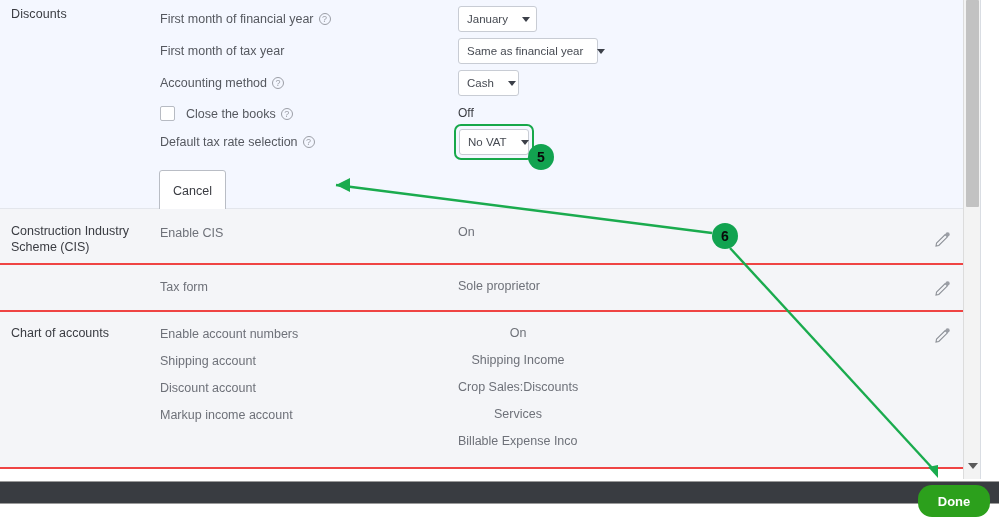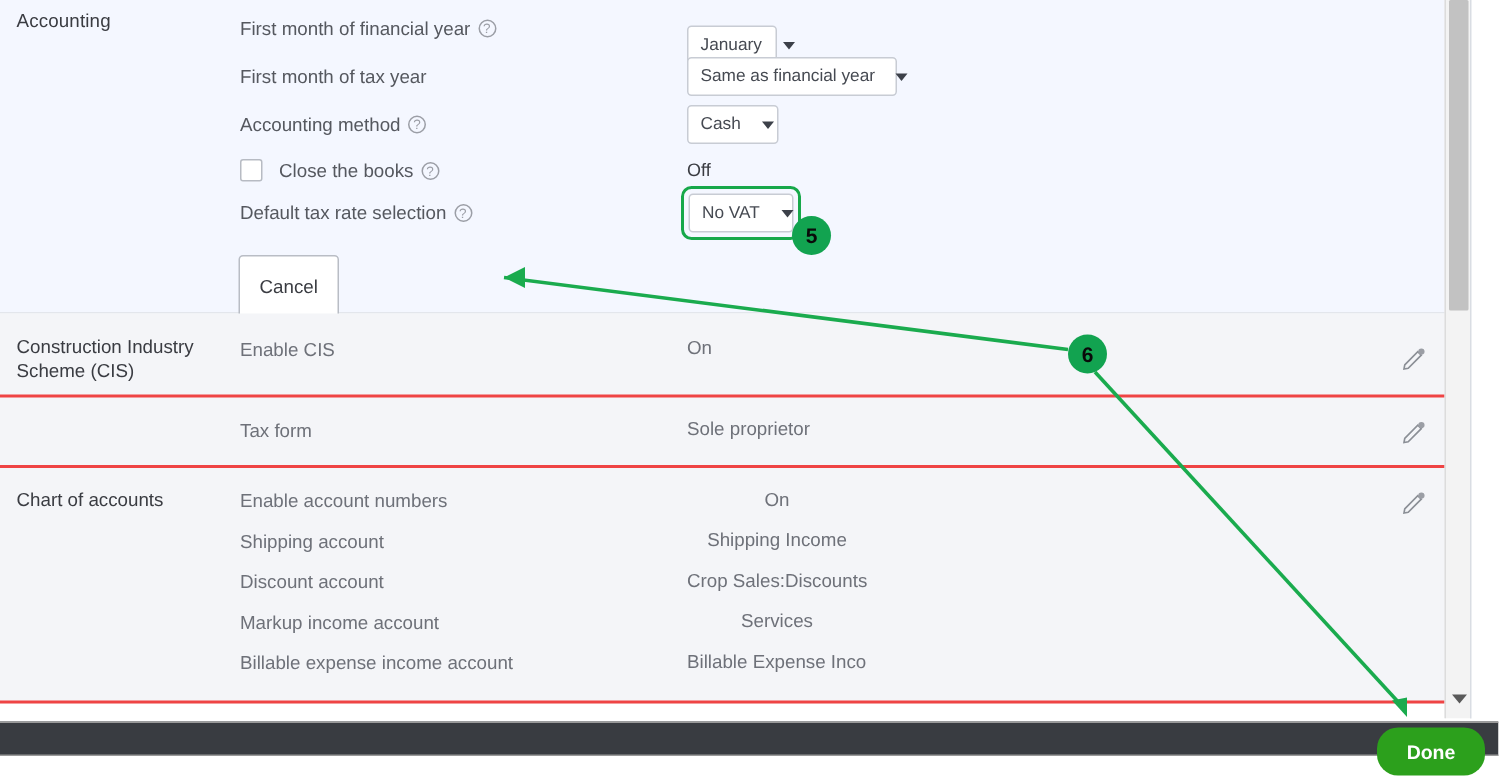--- a/index.html
+++ b/index.html
@@ -251,26 +251,26 @@
 </style>
 </head>
 <body>
 
 <div id="root">
 
   <div class="viewport">
 
     <div class="panel-accounting">
 
-      <div class="section-title">Accounting</div>
+      <div class="section-title">Discounts</div>
 
       <div class="form-label" style="top:12px;">
         <span>First month of financial year</span><span class="help-icon">?</span>
       </div>
-      <div class="dropdown" style="left:458px; top:6px; width:60px;margin-top:11px;">
+      <div class="dropdown" style="left:458px; top:6px; width:79px;">
         <span class="dd-text">January</span>
         <span class="caret"></span>
       </div>
 
       <div class="form-label" style="top:44px;">
         <span>First month of tax year</span>
       </div>
       <div class="dropdown" style="left:458px; top:38px; width:140px;">
         <span class="dd-text">Same as financial year</span>
         <span class="caret"></span>
@@ -347,21 +347,20 @@
           </div>
           <div class="sitem">
             <div class="sitem-label">Discount account</div>
             <div class="sitem-value">Crop Sales:Discounts given</div>
           </div>
           <div class="sitem">
             <div class="sitem-label">Markup income account</div>
             <div class="sitem-value">Services</div>
           </div>
           <div class="sitem">
-            <div class="sitem-label">Billable expense income account</div>
             <div class="sitem-value">Billable Expense Income</div>
           </div>
         </div>
         <div class="pencil" style="top:15px;">
           <svg viewBox="0 0 16 16" width="16" height="16">
             <path d="M1.5 12.2 L10.2 3.5 L12.5 5.8 L3.8 14.5 L1 15 Z" fill="none" stroke="#8b8f96" stroke-width="1.1"></path>
             <circle cx="12.6" cy="3.4" r="2.1" fill="#9b9ea5"></circle>
           </svg>
         </div>
       </div>

